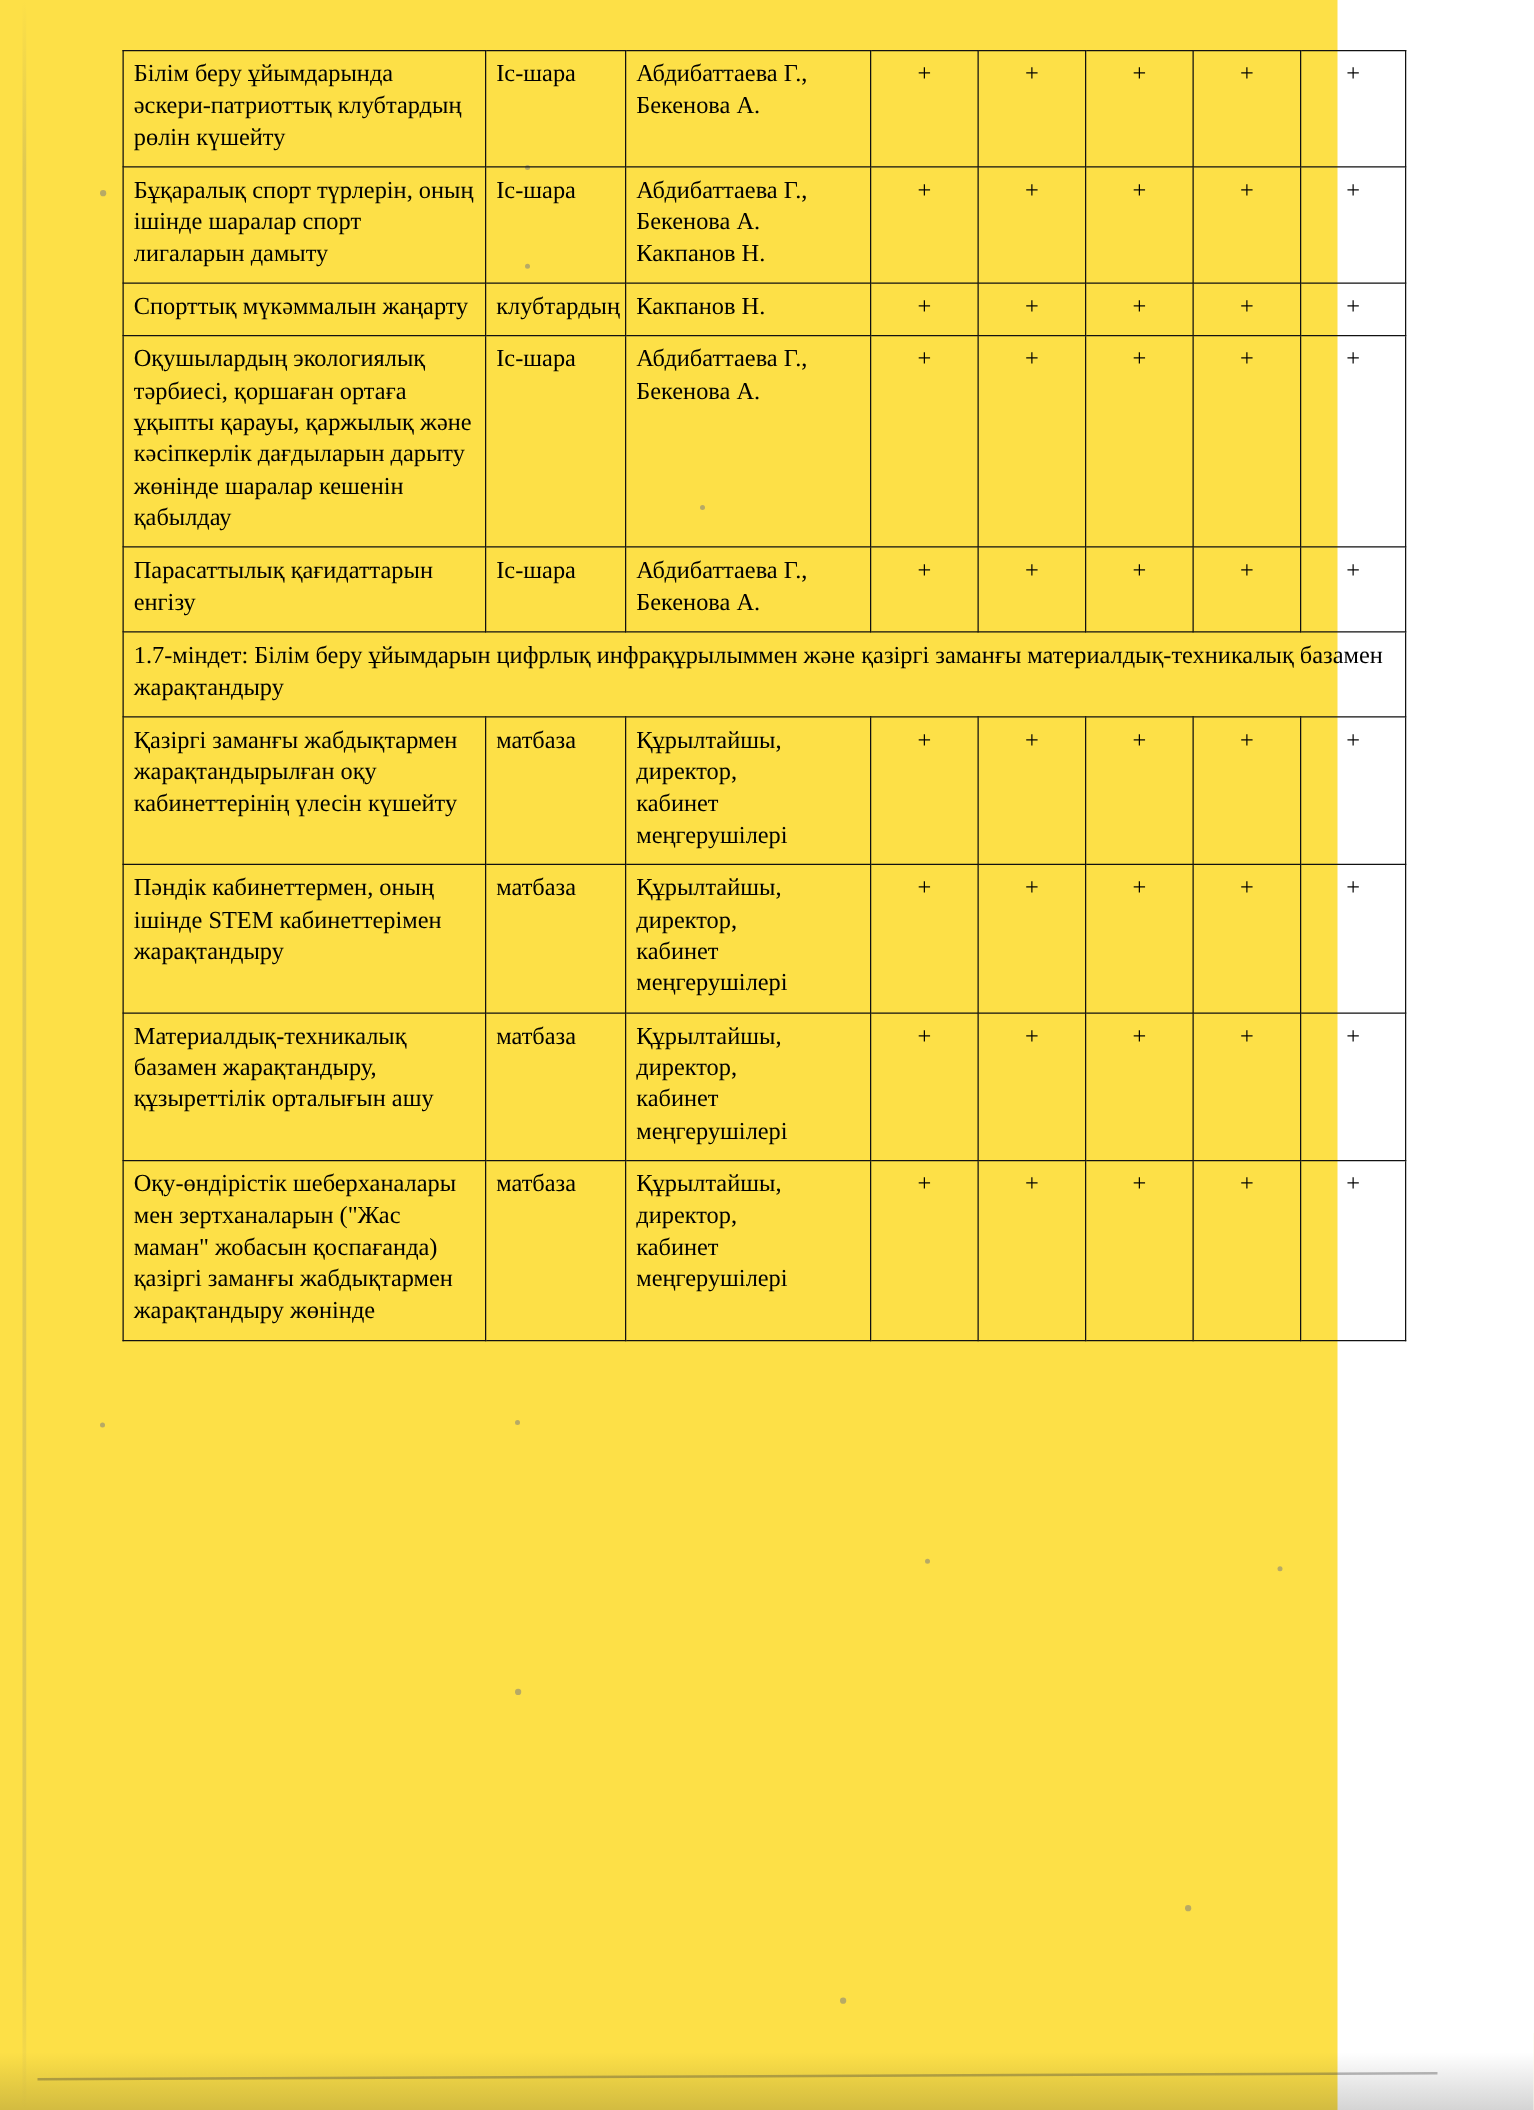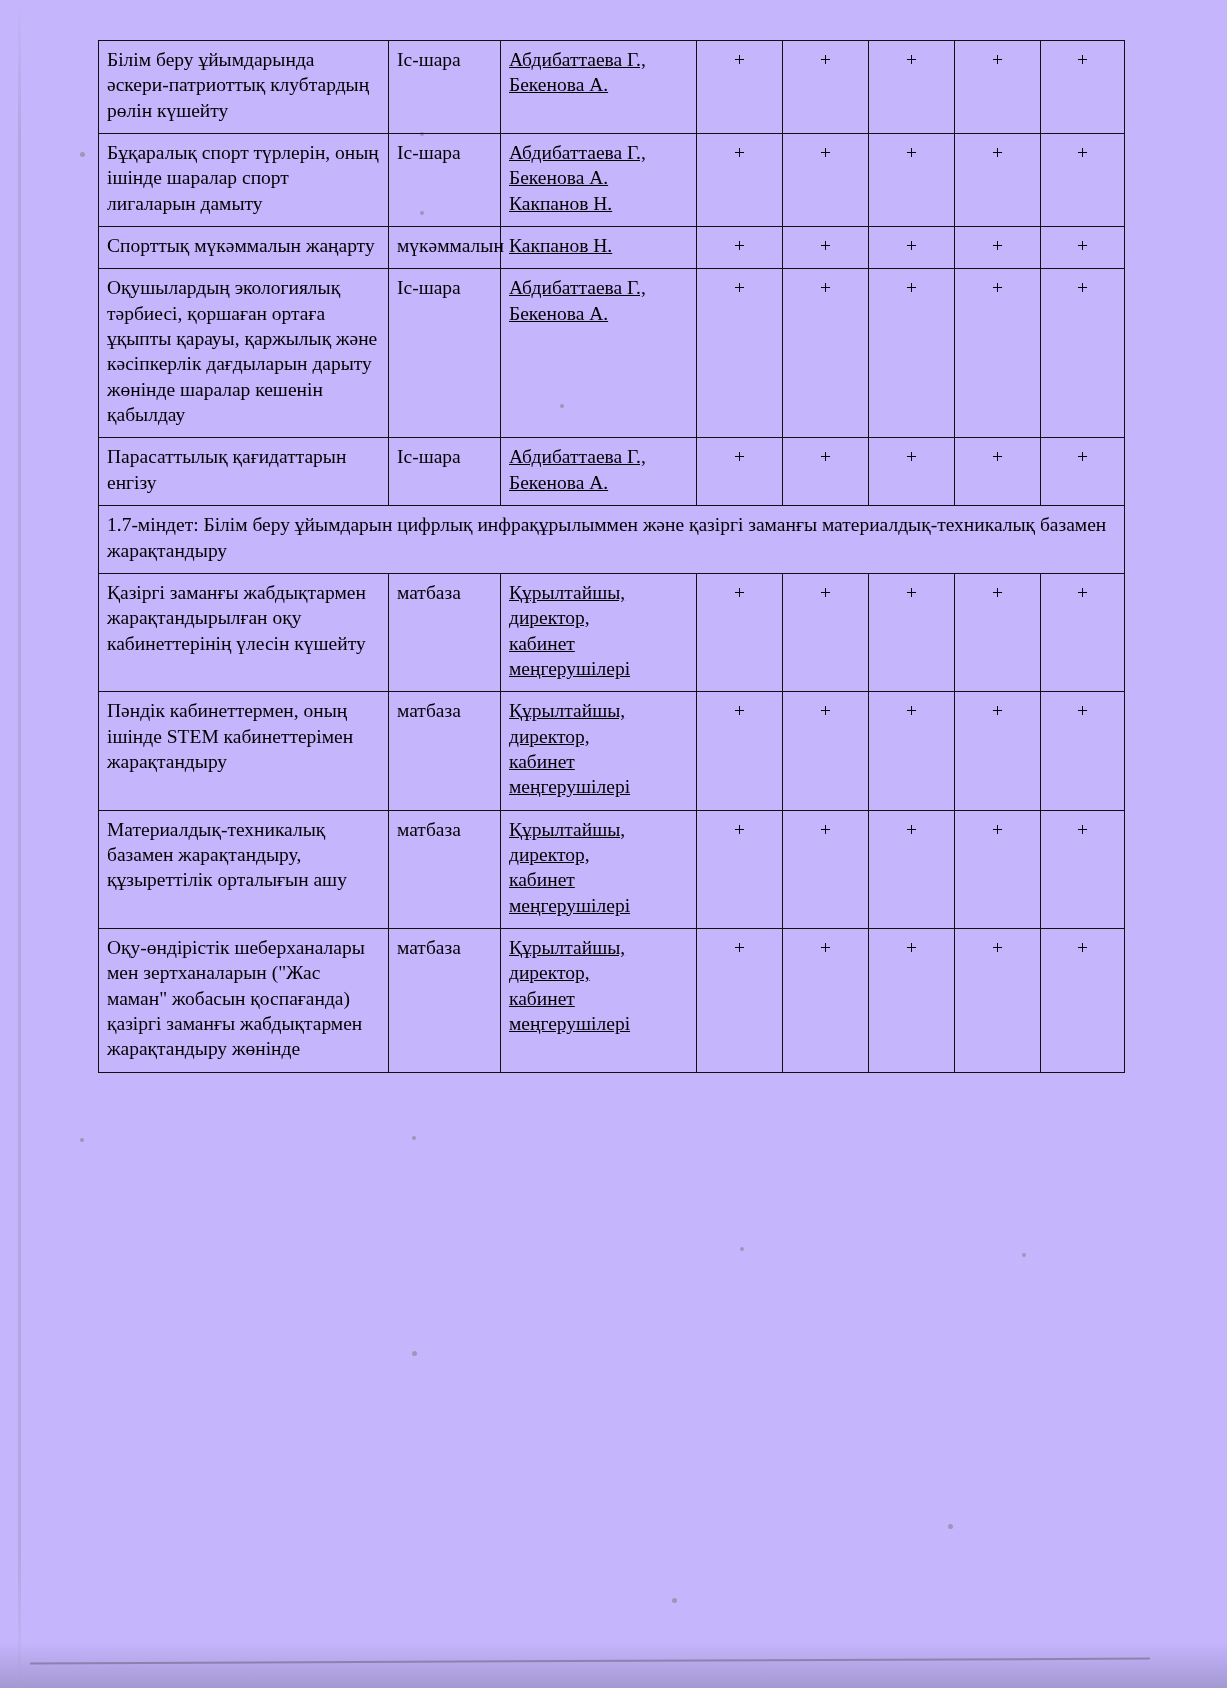--- a/index.html
+++ b/index.html
@@ -11,23 +11,23 @@
     width: 1227px;
     height: 1688px;
     position: relative;
     font-family: "Liberation Serif", serif;
     color: #000000;
     overflow: hidden;
   }
   .page {
     position: absolute;
     left: 0; top: 0;
-    width: 1227px;
+    width: 1070px;
     height: 1688px;
-    background: #c4b5fd;
+    background: #fde047;
   }
   .table-wrap {
     position: absolute;
     left: 98px;
     top: 40px;
     width: 1026px;
   }
   table.doc-table {
     border-collapse: collapse;
     width: 1026px;
@@ -58,21 +58,21 @@
   td.type, td.resp {
     font-size: 19.5px;
     margin-left: 40px;
   }
   td.section {
     text-align: left;
     font-size: 19.5px;
     line-height: 1.32;
     padding: 8px 26px 12px 26px;
   }
-  .cell-line { display: block; text-decoration: underline; }
+  .cell-line { display: block; }
 
   
   .speck {
     position: absolute;
     background: #7d7d7d;
     border-radius: 50%;
     opacity: .55;
   }
   .edge-left {
     position: absolute;
@@ -149,21 +149,21 @@
           </td>
           <td class="mark">+</td>
           <td class="mark">+</td>
           <td class="mark">+</td>
           <td class="mark">+</td>
           <td class="mark">+</td>
         </tr>
 
         <tr>
           <td class="activity">Спорттық мүкәммалын жаңарту</td>
-          <td class="type">мүкәммалын</td>
+          <td class="type">клубтардың</td>
           <td class="resp">
             <span class="cell-line">Какпанов Н.</span>
           </td>
           <td class="mark">+</td>
           <td class="mark">+</td>
           <td class="mark">+</td>
           <td class="mark">+</td>
           <td class="mark">+</td>
         </tr>
 

